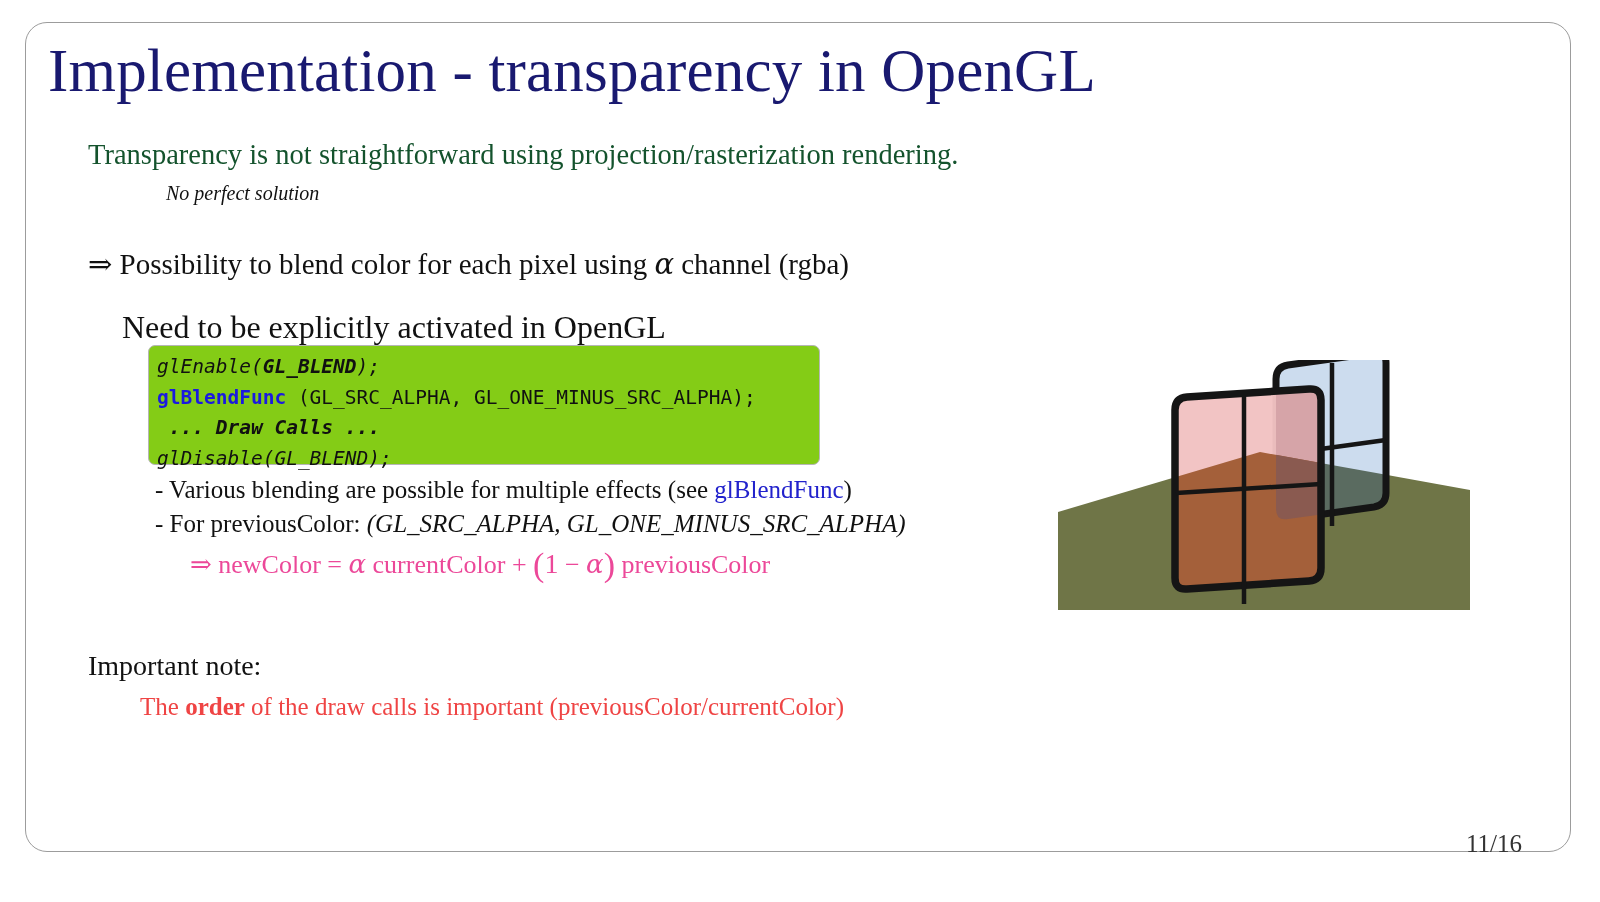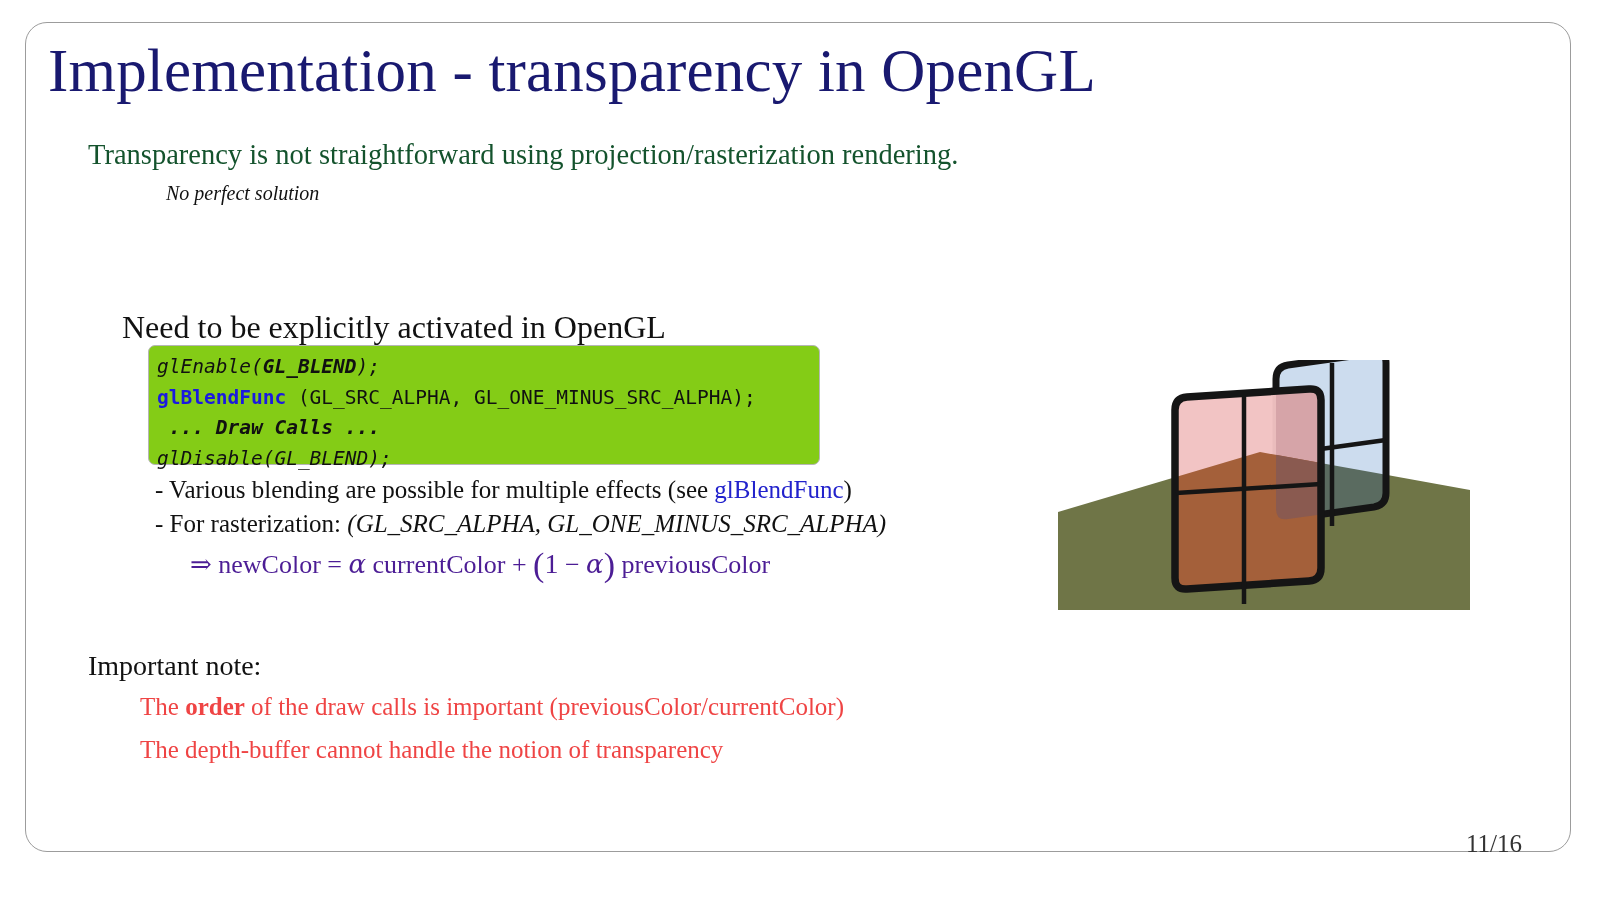--- a/index.html
+++ b/index.html
@@ -19,21 +19,21 @@
     font-family:"Liberation Serif","DejaVu Serif",serif;
     white-space:nowrap;
   }
   .body-area{position:absolute;left:0;top:0;width:100%;height:100%;}
 
   .l1{position:absolute;font-size:28.5px;color:#14532d;white-space:nowrap;}
   .l-sub{position:absolute;font-size:20px;font-style:italic;color:#111;white-space:nowrap;}
   .l-arrow{position:absolute;font-size:29px;color:#111;white-space:nowrap;}
   .l-need{position:absolute;font-size:32px;color:#111;white-space:nowrap;}
   .l-dash{position:absolute;font-size:25px;color:#111;white-space:nowrap;}
-  .l-math{position:absolute;font-size:26px;color:#4c1d95;white-space:nowrap;}
+  .l-math{position:absolute;font-size:26px;color:#ec4899;white-space:nowrap;}
   .l-note{position:absolute;font-size:28px;color:#111;white-space:nowrap;}
   .l-note2{position:absolute;font-size:25px;color:#ef4444;white-space:nowrap;margin-left:18px;}
 
   .link{color:#2222cc;}
   .bold{font-weight:bold;}
   .ital{font-style:italic;}
   .alpha{font-family:"DejaVu Serif",serif;font-style:italic;}
   .mathparen{font-size:34px;vertical-align:-3px;}
   .mathnum{font-size:28px;}
 
@@ -67,41 +67,41 @@
 <div class="slide-frame"></div>
 
 <div class="slide-title">Implementation - transparency in OpenGL</div>
 
 <div class="body-area">
 
   <div class="l1" style="left:88px;top:139px;">Transparency is not straightforward using projection/rasterization rendering.</div>
 
   <div class="l-sub" style="left:122px;top:182px;margin-left:44px;">No perfect solution</div>
 
+  <div class="l-arrow" style="left:88px;top:247px;"><span>⇒</span><span> Possibility to blend color for each pixel using </span><span class="alpha">α</span><span> channel (rgba)</span></div>
 
   <div class="l-need" style="left:122px;top:309px;">Need to be explicitly activated in OpenGL</div>
 
   <div class="codebox">
     <div class="codeline"><span class="ci">glEnable(</span><span class="ci cb">GL_BLEND</span><span class="ci">);</span></div>
     <div class="codeline"><span class="cblue">glBlendFunc</span><span> (GL_SRC_ALPHA, GL_ONE_MINUS_SRC_ALPHA);</span></div>
     <div class="codeline"><span class="ci cb"> ... Draw Calls ...</span></div>
     <div class="codeline"><span class="ci">glDisable(GL_BLEND);</span></div>
   </div>
 
   <div class="l-dash" style="left:155px;top:476px;"><span>- Various blending are possible for multiple effects (see </span><span class="link">glBlendFunc</span><span>)</span></div>
 
-  <div class="l-dash" style="left:155px;top:510px;"><span>- For rasterization: </span><span class="ital">(GL_SRC_ALPHA, GL_ONE_MINUS_SRC_ALPHA)</span></div>
+  <div class="l-dash" style="left:155px;top:510px;"><span>- For previousColor: </span><span class="ital">(GL_SRC_ALPHA, GL_ONE_MINUS_SRC_ALPHA)</span></div>
 
   <div class="l-math" style="left:190px;top:546px;"><span>⇒</span><span> newColor = </span><span class="alpha">α</span><span> currentColor + </span><span class="mathparen">(</span><span class="mathnum">1</span><span> − </span><span class="alpha">α</span><span class="mathparen">)</span><span> previousColor</span></div>
 
   <div class="l-note" style="left:88px;top:650px;">Important note:</div>
 
   <div class="l-note2" style="left:122px;top:693px;"><span>The </span><span class="bold">order</span><span> of the draw calls is important (previousColor/currentColor)</span></div>
 
-  <div class="l-note2" style="left:122px;top:736px;">The depth-buffer cannot handle the notion of transparency</div>
 
 </div>
 
 <div class="figure">
   <svg width="412" height="262" viewBox="0 0 412 262" xmlns="http://www.w3.org/2000/svg">
     <defs>
       <clipPath id="clipGround">
         <polygon points="0,152 202,92 412,130 412,262 0,262"></polygon>
       </clipPath>
       <clipPath id="clipPink">

